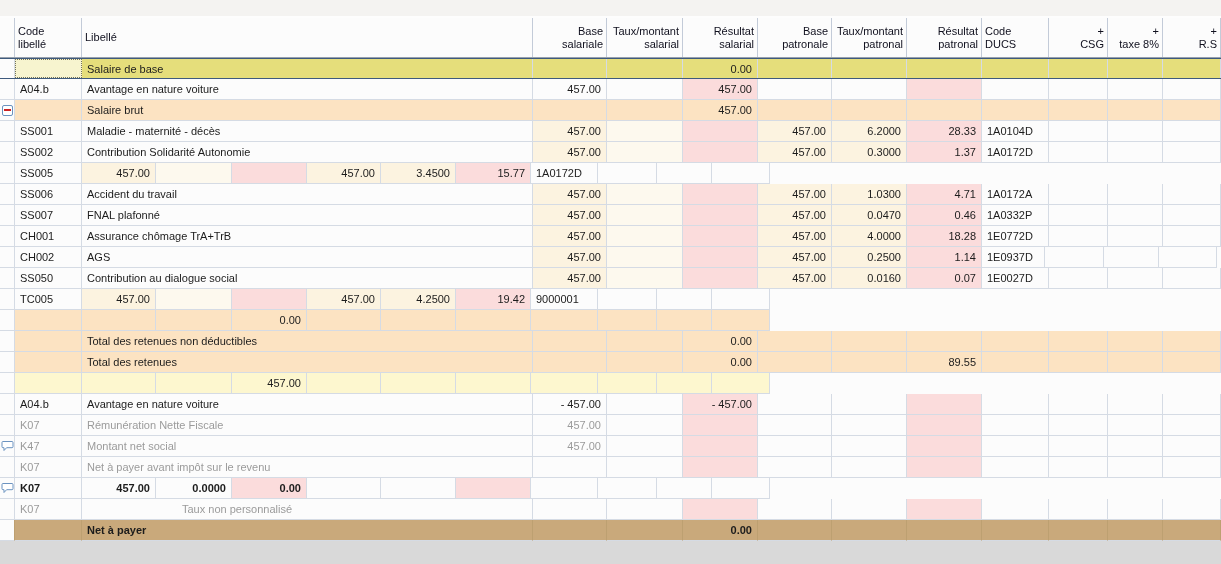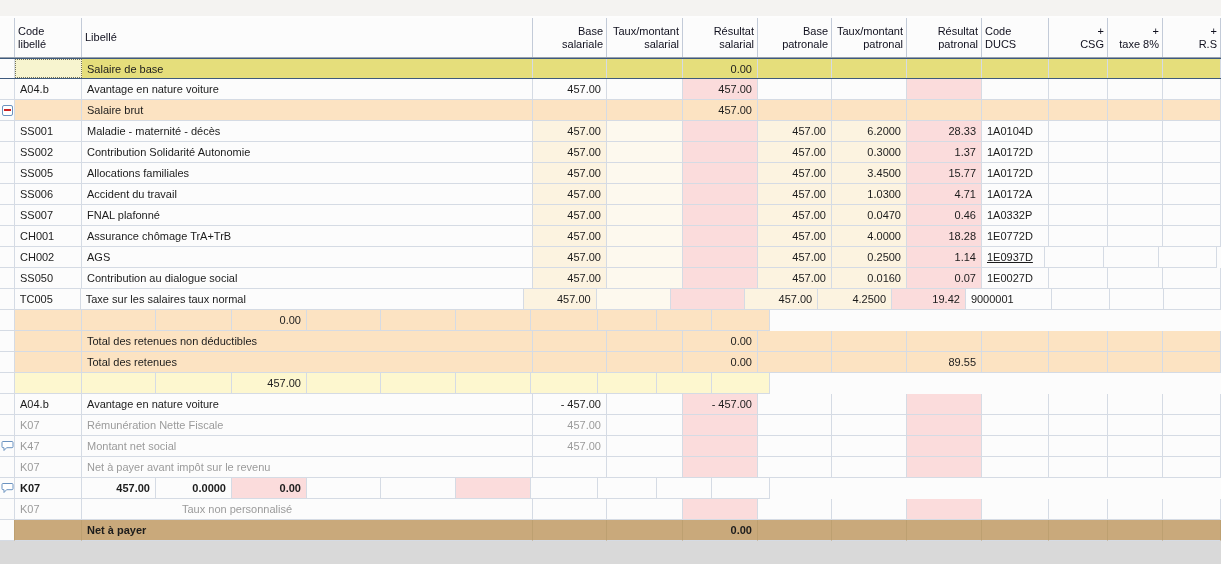--- a/index.html
+++ b/index.html
@@ -216,23 +216,20 @@
         </div>
         <div class="cell c-csg num" style="width: 59px;"></div>
         <div class="cell c-taxe8 num" style="width: 55px;"></div>
         <div class="cell c-rs num" style="width: 58px;"></div>
       </div>
       <div class="row r-plain cream">
         <div class="cell c-gutter gutter" style="width: 15px;"></div>
         <div class="cell c-code" style="width: 67px;">
           <span>SS005</span>
         </div>
-        <div class="cell c-libelle" style="width: 451px;">
-          <span>Allocations familiales</span>
-        </div>
         <div class="cell c-base_sal num" style="width: 74px;">
           <span>457.00</span>
         </div>
         <div class="cell c-taux_sal num" style="width: 76px;"></div>
         <div class="cell c-res_sal num" style="width: 75px;"></div>
         <div class="cell c-base_pat num" style="width: 74px;">
           <span>457.00</span>
         </div>
         <div class="cell c-taux_pat num" style="width: 75px;">
           <span>3.4500</span>
@@ -349,21 +346,21 @@
         <div class="cell c-res_sal num" style="width: 75px;"></div>
         <div class="cell c-base_pat num" style="width: 74px;">
           <span>457.00</span>
         </div>
         <div class="cell c-taux_pat num" style="width: 75px;">
           <span>0.2500</span>
         </div>
         <div class="cell c-res_pat num" style="width: 75px;">
           <span>1.14</span>
         </div>
-        <div class="cell c-ducs" style="width: 63px; text-decoration: underline;">
+        <div class="cell c-ducs" style="width: 63px;">
           <span>1E0937D</span>
         </div>
         <div class="cell c-csg num" style="width: 59px;"></div>
         <div class="cell c-taxe8 num" style="width: 55px;"></div>
         <div class="cell c-rs num" style="width: 58px;"></div>
       </div>
       <div class="row r-plain cream">
         <div class="cell c-gutter gutter" style="width: 15px;"></div>
         <div class="cell c-code" style="width: 67px;">
           <span>SS050</span>
@@ -390,38 +387,35 @@
         </div>
         <div class="cell c-csg num" style="width: 59px;"></div>
         <div class="cell c-taxe8 num" style="width: 55px;"></div>
         <div class="cell c-rs num" style="width: 58px;"></div>
       </div>
       <div class="row r-plain cream">
         <div class="cell c-gutter gutter" style="width: 15px;"></div>
         <div class="cell c-code" style="width: 67px;">
           <span>TC005</span>
         </div>
-        <div class="cell c-libelle" style="width: 451px;">
-          <span>Taxe sur les salaires taux normal</span>
-        </div>
         <div class="cell c-base_sal num" style="width: 74px;">
           <span>457.00</span>
         </div>
         <div class="cell c-taux_sal num" style="width: 76px;"></div>
         <div class="cell c-res_sal num" style="width: 75px;"></div>
         <div class="cell c-base_pat num" style="width: 74px;">
           <span>457.00</span>
         </div>
         <div class="cell c-taux_pat num" style="width: 75px;">
           <span>4.2500</span>
         </div>
         <div class="cell c-res_pat num" style="width: 75px;">
           <span>19.42</span>
         </div>
-        <div class="cell c-ducs" style="width: 87px;">
+        <div class="cell c-ducs" style="width: 67px;">
           <span>9000001</span>
         </div>
         <div class="cell c-csg num" style="width: 59px;"></div>
         <div class="cell c-taxe8 num" style="width: 55px;"></div>
         <div class="cell c-rs num" style="width: 58px;"></div>
       </div>
       <div class="row r-peach">
         <div class="cell c-gutter gutter" style="width: 15px;"></div>
         <div class="cell c-code" style="width: 67px;"></div>
         <div class="cell c-base_sal num" style="width: 74px;"></div>

